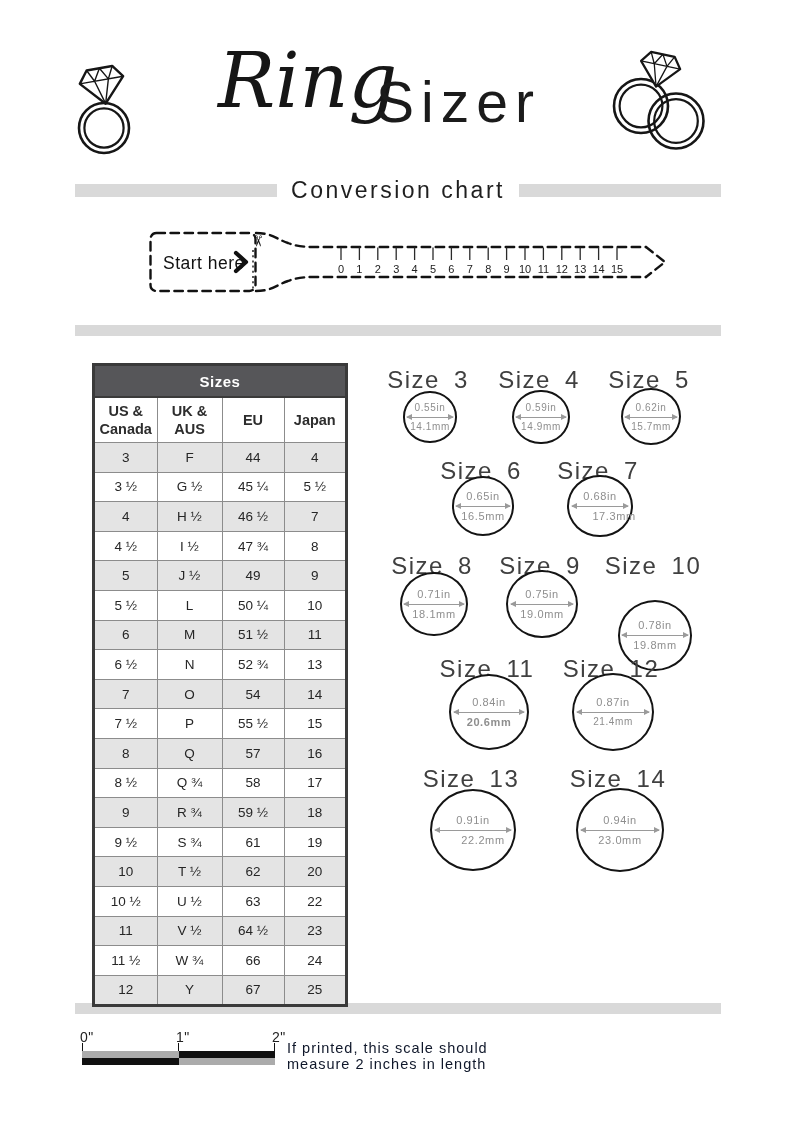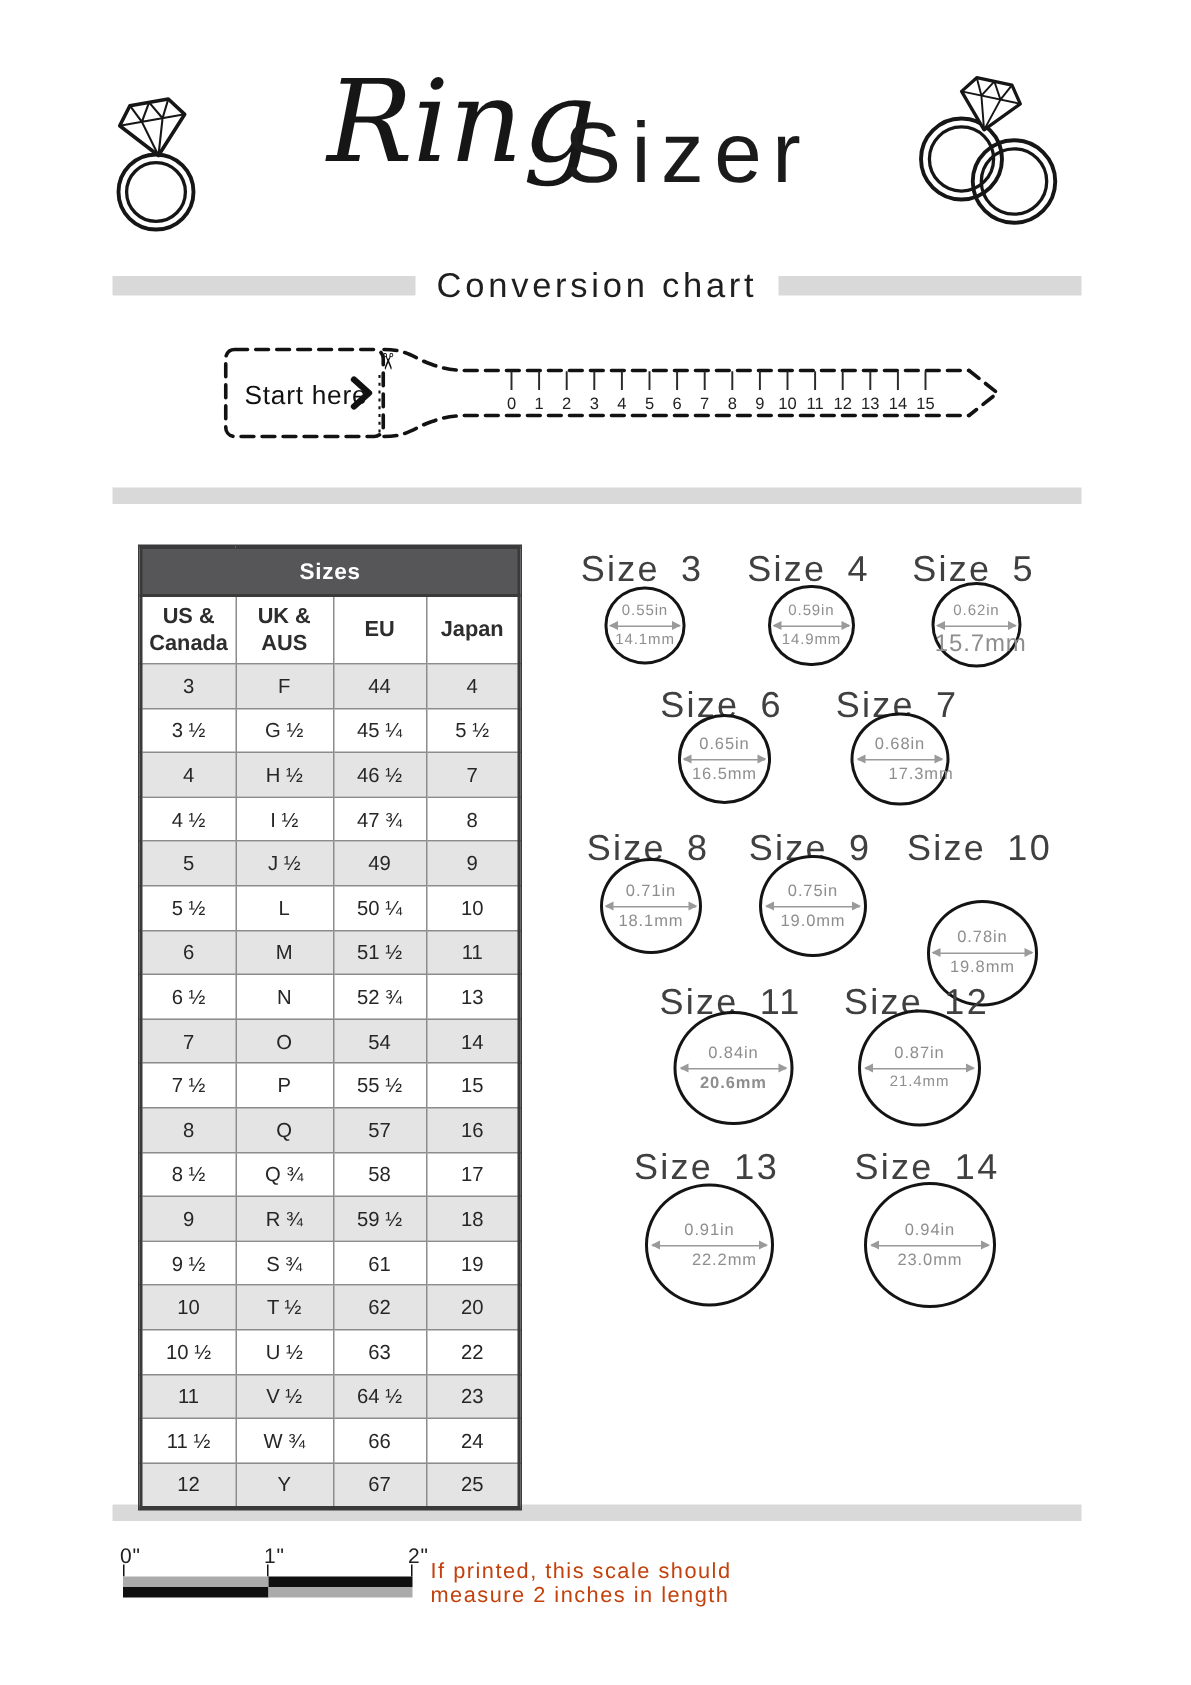--- a/index.html
+++ b/index.html
@@ -49,21 +49,21 @@
   .dim-in{bottom:50%;margin-bottom:4px;}
   .dim-mm{top:50%;margin-top:5px;}
 
   
   .ruler-label{position:absolute;font-size:14px;color:#222;letter-spacing:.5px;}
   .ruler-tick{position:absolute;width:1.4px;height:8px;background:#111;}
   #scale-bar{position:absolute;left:82px;top:1051px;width:193px;height:14px;display:grid;
     grid-template-columns:1fr 1fr;grid-template-rows:1fr 1fr;}
   #scale-bar .seg-gray{background:#ababab;}
   #scale-bar .seg-black{background:#101010;}
-  #scale-note{position:absolute;left:287px;top:1041px;font-size:14.5px;color:#c2410c;
+  #scale-note{position:absolute;left:287px;top:1041px;font-size:14.5px;color:#0f172a;
     letter-spacing:1px;line-height:15.5px;}
 
   svg text{font-family:"Liberation Sans",sans-serif;}
 </style>
 </head>
 <body>
 
 <div id="page">
 
   <svg class="abs" style="left:66px;top:60px" width="76" height="100" viewBox="0 0 76 100">
@@ -291,21 +291,21 @@
       <div class="size-label" style="left: 459px; top: 366px;">Size 4</div>
       <div class="ring-circle" style="left: 512.45px; top: 389.777px; width: 53.1px; height: 50.445px;">
         <div class="dim-in" style="font-size: 10px;">0.59in</div>
         <div class="dim-line"></div>
         <div class="dim-mm" style="font-size: 10px;">14.9mm</div>
       </div>
       <div class="size-label" style="left: 569px; top: 366px;">Size 5</div>
       <div class="ring-circle" style="left: 621.1px; top: 388.495px; width: 55.8px; height: 53.01px;">
         <div class="dim-in" style="font-size: 10px;">0.62in</div>
         <div class="dim-line"></div>
-        <div class="dim-mm" style="font-size: 16px;">15.7mm</div>
+        <div class="dim-mm" style="font-size: 10px;">15.7mm</div>
       </div>
       <div class="size-label" style="left: 401px; top: 457px;">Size 6</div>
       <div class="ring-circle" style="left: 451.75px; top: 476.212px; width: 58.5px; height: 55.575px;">
         <div class="dim-in" style="font-size: 11px;">0.65in</div>
         <div class="dim-line"></div>
         <div class="dim-mm" style="font-size: 11px;">16.5mm</div>
       </div>
       <div class="size-label" style="left: 518px; top: 457px;">Size 7</div>
       <div class="ring-circle" style="left: 567.4px; top: 474.93px; width: 61.2px; height: 58.14px;">
         <div class="dim-in" style="font-size: 11px;">0.68in</div>

